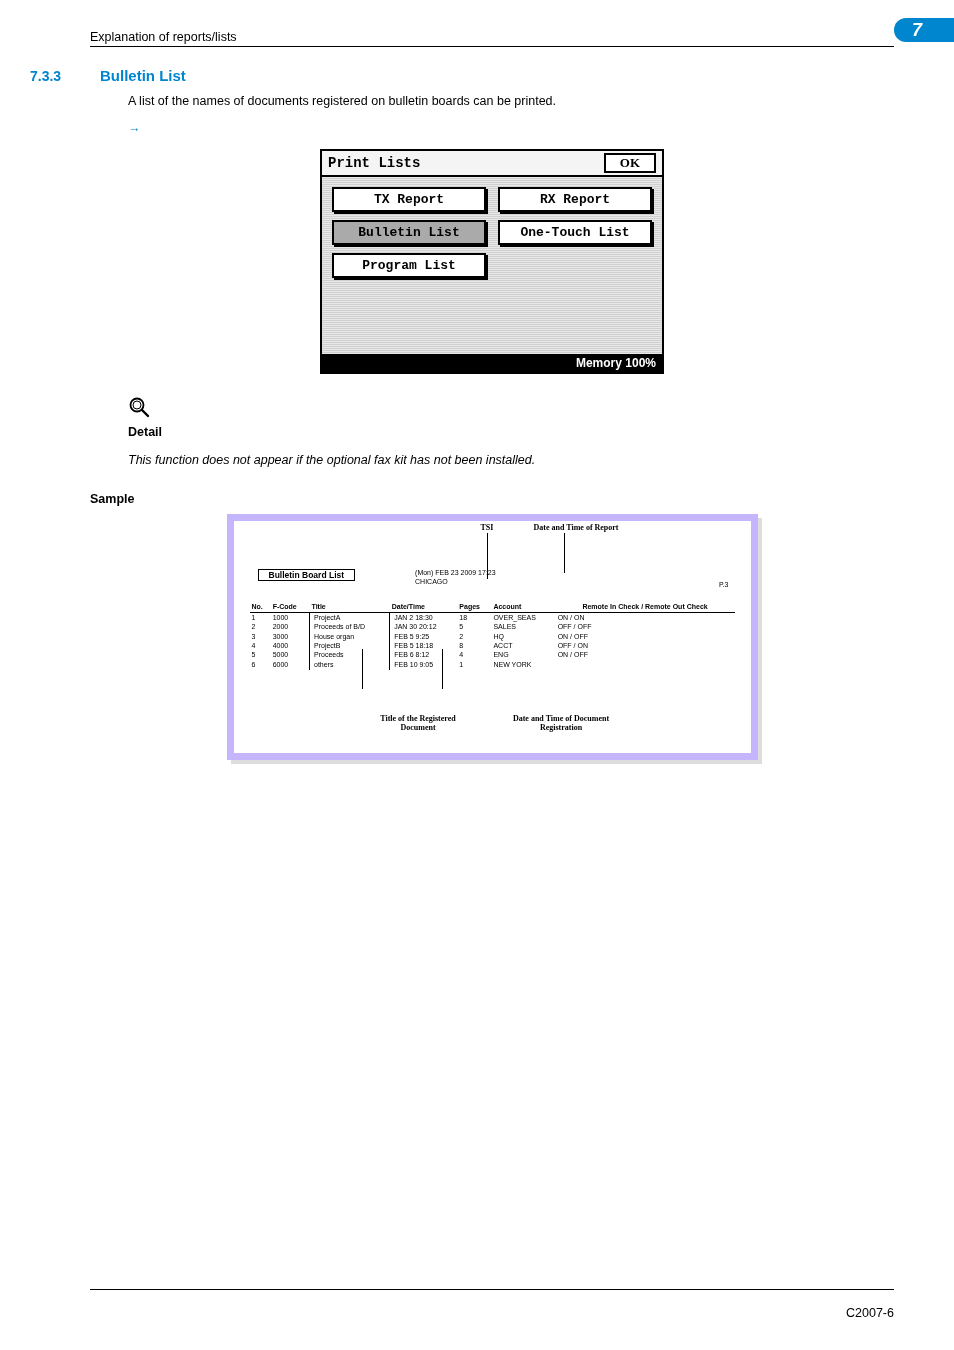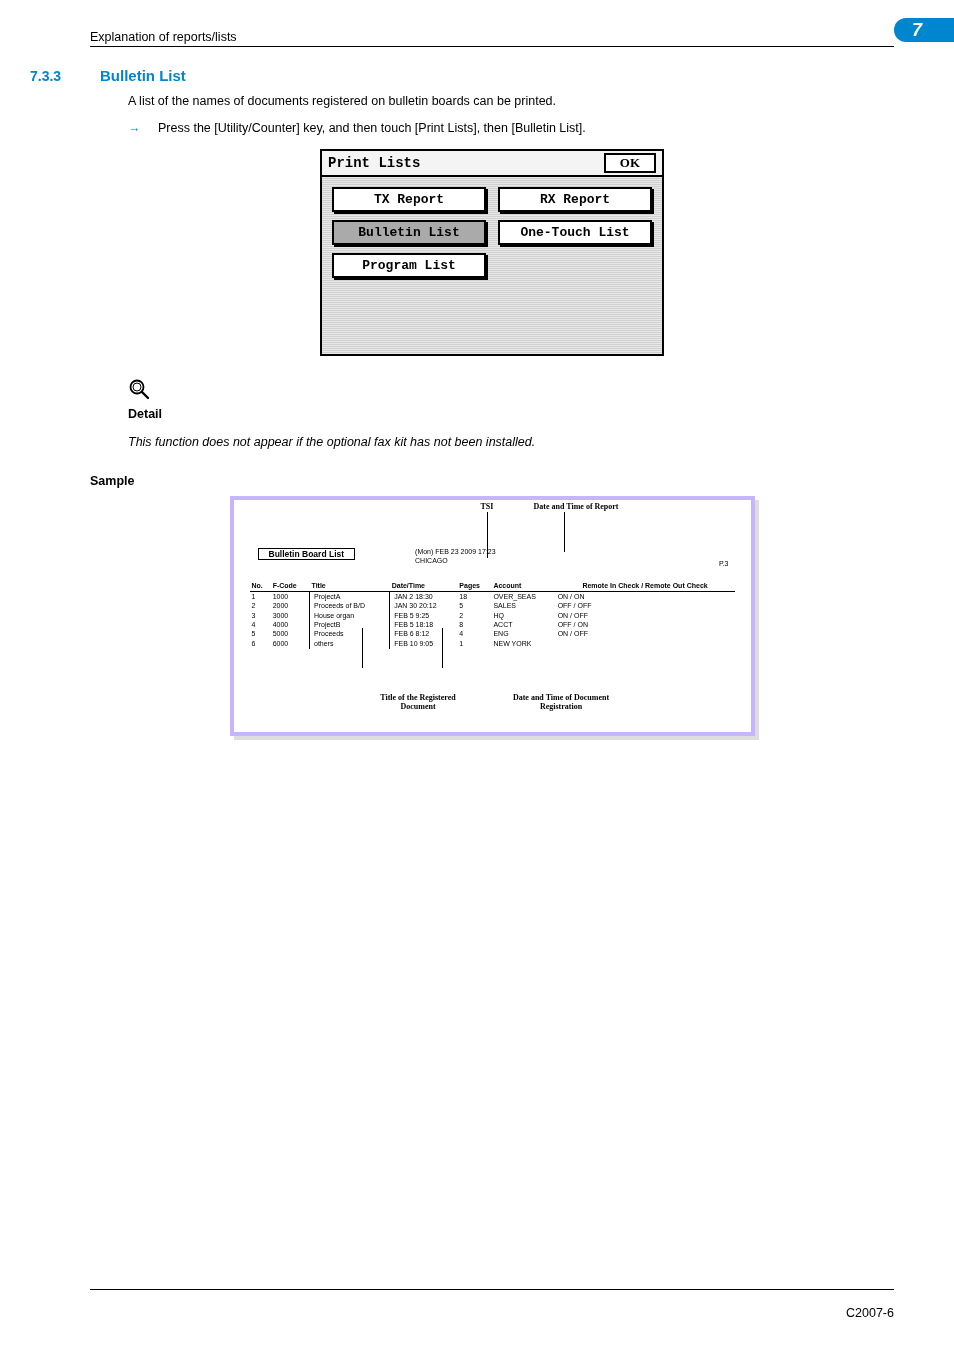--- a/index.html
+++ b/index.html
@@ -152,21 +152,21 @@
   .sample-label {
     font-weight: bold;
     font-size: 12.5px;
     margin: 22px 0 8px 0;
   }
 
   
   .report {
     width: 485px;
     margin: 0 auto;
-    border: 4px solid #c4b5fd;
+    border: 7px solid #c4b5fd;
     box-shadow: 4px 4px 0 #ddd;
     padding: 28px 16px 20px 16px;
     font-size: 7.2px;
     line-height: 1.2;
     position: relative;
     font-family: Arial, sans-serif;
   }
   .report .leader-label {
     font-family: "Times New Roman", serif;
     font-size: 8px;
@@ -243,39 +243,39 @@
 
   <div class="section-row">
     <span class="section-num">7.3.3</span>
     <span class="section-title">Bulletin List</span>
   </div>
 
   <p class="body-text">A list of the names of documents registered on bulletin boards can be printed.</p>
 
   <div class="arrow-row">
     <span class="arrow">→</span>
-    <span>Press the [Utility/Counter] key, and then touch [Print Lists], then [Bulletin List].</span>
   </div>
 
   <div class="lcd">
     <div class="lcd-titlebar">
       <span>Print Lists</span>
       <span class="lcd-ok">OK</span>
     </div>
     <div class="lcd-body">
       <div class="lcd-grid">
         <div class="lcd-btn">TX Report</div>
         <div class="lcd-btn">RX Report</div>
         <div class="lcd-btn sel">Bulletin List</div>
         <div class="lcd-btn">One-Touch List</div>
         <div class="lcd-btn">Program List</div>
         <div></div>
       </div>
       <div class="lcd-spacer"></div>
     </div>
+    <div class="lcd-footer">Memory 100%</div>
   </div>
 
   <div class="note-block">
     <div class="mag-icon">
       <svg width="22" height="22" viewBox="0 0 22 22">
         <circle cx="9" cy="9" r="6.5" fill="none" stroke="#000" stroke-width="1.8"></circle>
         <circle cx="9" cy="9" r="4" fill="none" stroke="#000" stroke-width="1"></circle>
         <line x1="14" y1="14" x2="20" y2="20" stroke="#000" stroke-width="2.4" stroke-linecap="round"></line>
       </svg>
     </div>

